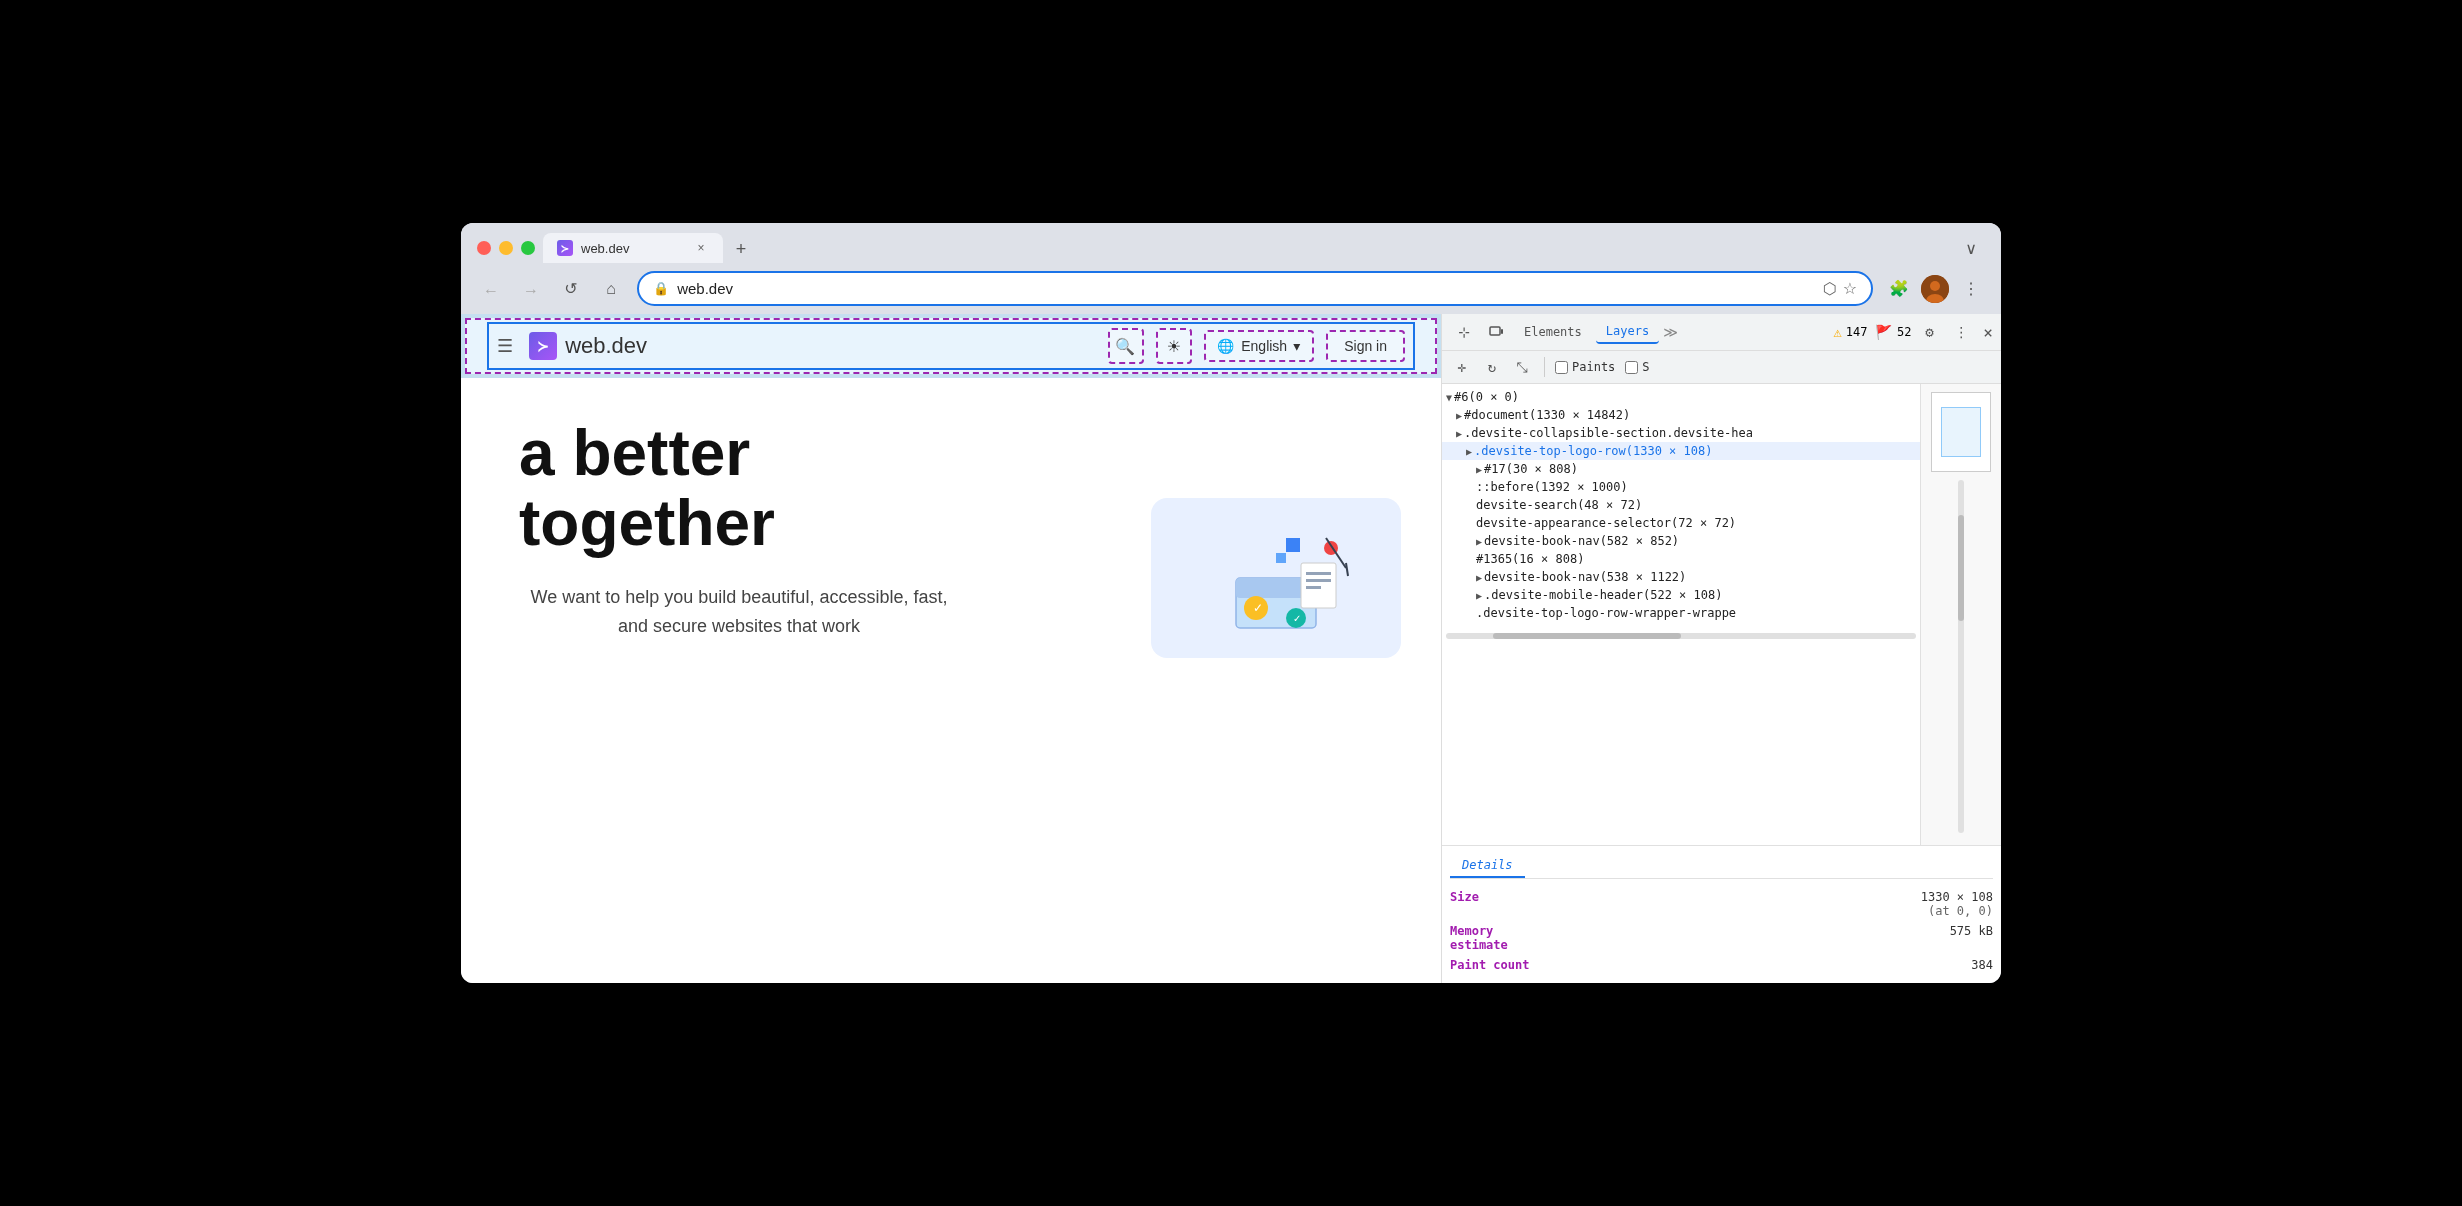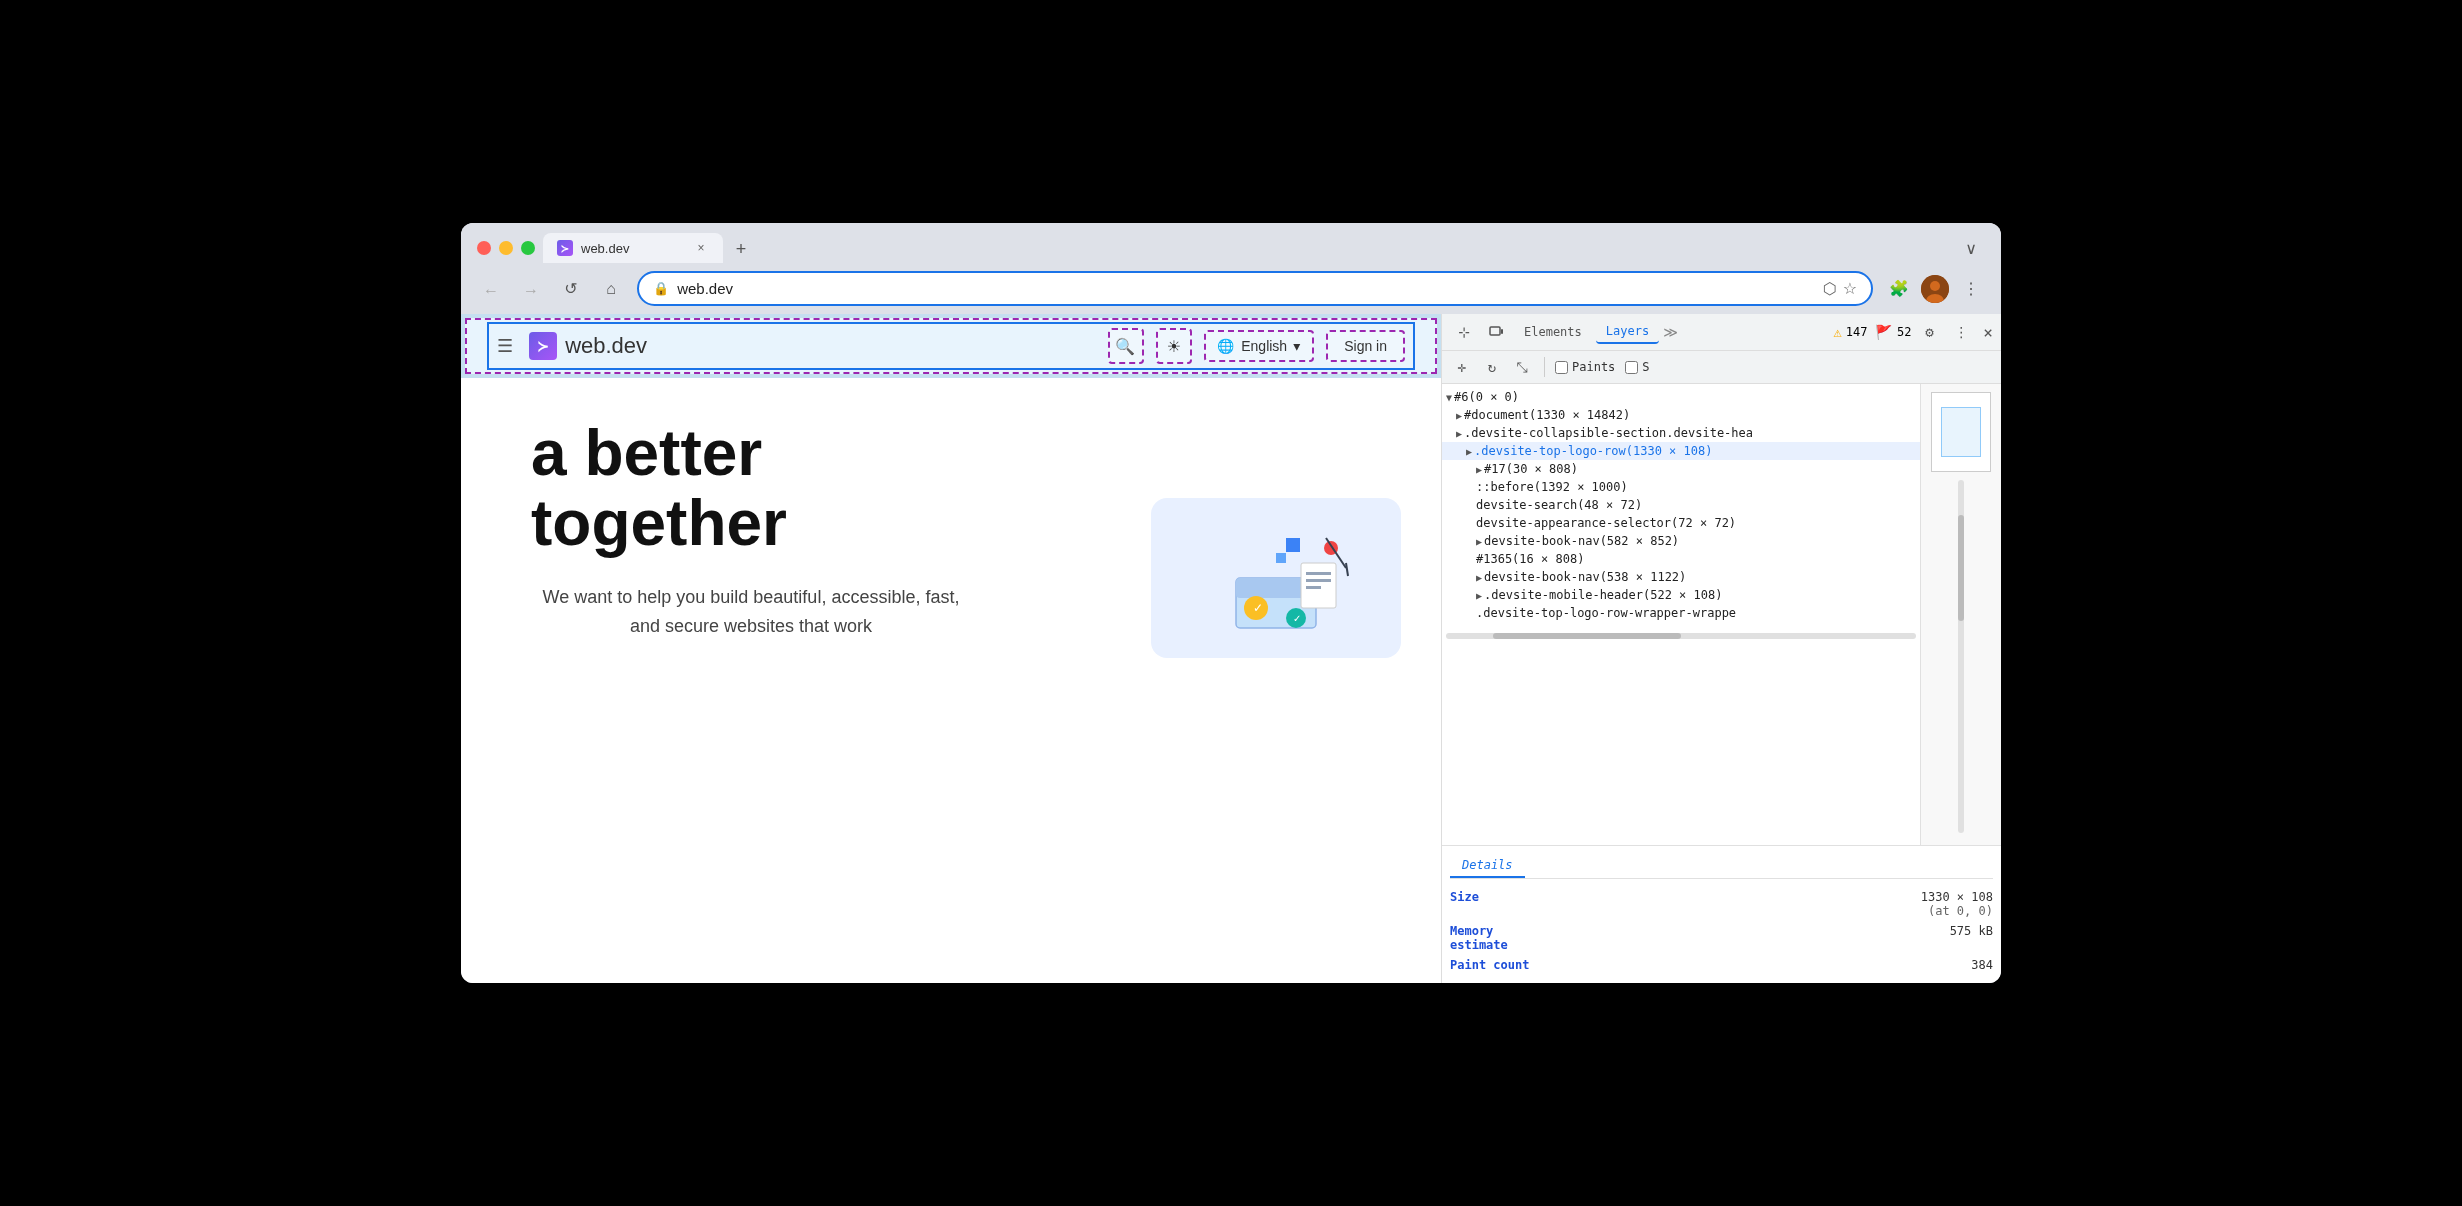--- a/index.html
+++ b/index.html
@@ -418,21 +418,21 @@
       color: #1a73e8;
       border-bottom: 2px solid #1a73e8;
     }
     .details-row {
       display: flex;
       justify-content: space-between;
       padding: 3px 0;
       font-size: 12px;
     }
     .details-label {
-      color: #1d4ed8;
+      color: #a21caf;
       font-weight: 600;
       min-width: 120px;
     }
     .details-value {
       color: #333;
       text-align: right;
     }
   </style>
 </head>
 <body>
@@ -510,21 +510,21 @@
                 <span>🌐</span>
                 <span>English</span>
                 <span>▾</span>
               </div>
               <div class="webdev-signin-btn">Sign in</div>
             </div>
           </div>
         </div>
       </div>
 
-      <div style="padding:20px 30px; position:relative; overflow:hidden; height:calc(100% - 60px);">
+      <div style="padding:20px 18px; position:relative; overflow:hidden; height:calc(100% - 60px);">
         <div class="hero-content">
           <div class="hero-title">
             <div>a better</div>
             <div>together</div>
           </div>
           <div class="hero-subtitle">We want to help you build beautiful, accessible, fast, and secure websites that work</div>
         </div>
 
         <div class="hero-illustration">
           <svg width="200" height="140" viewBox="0 0 200 140">

